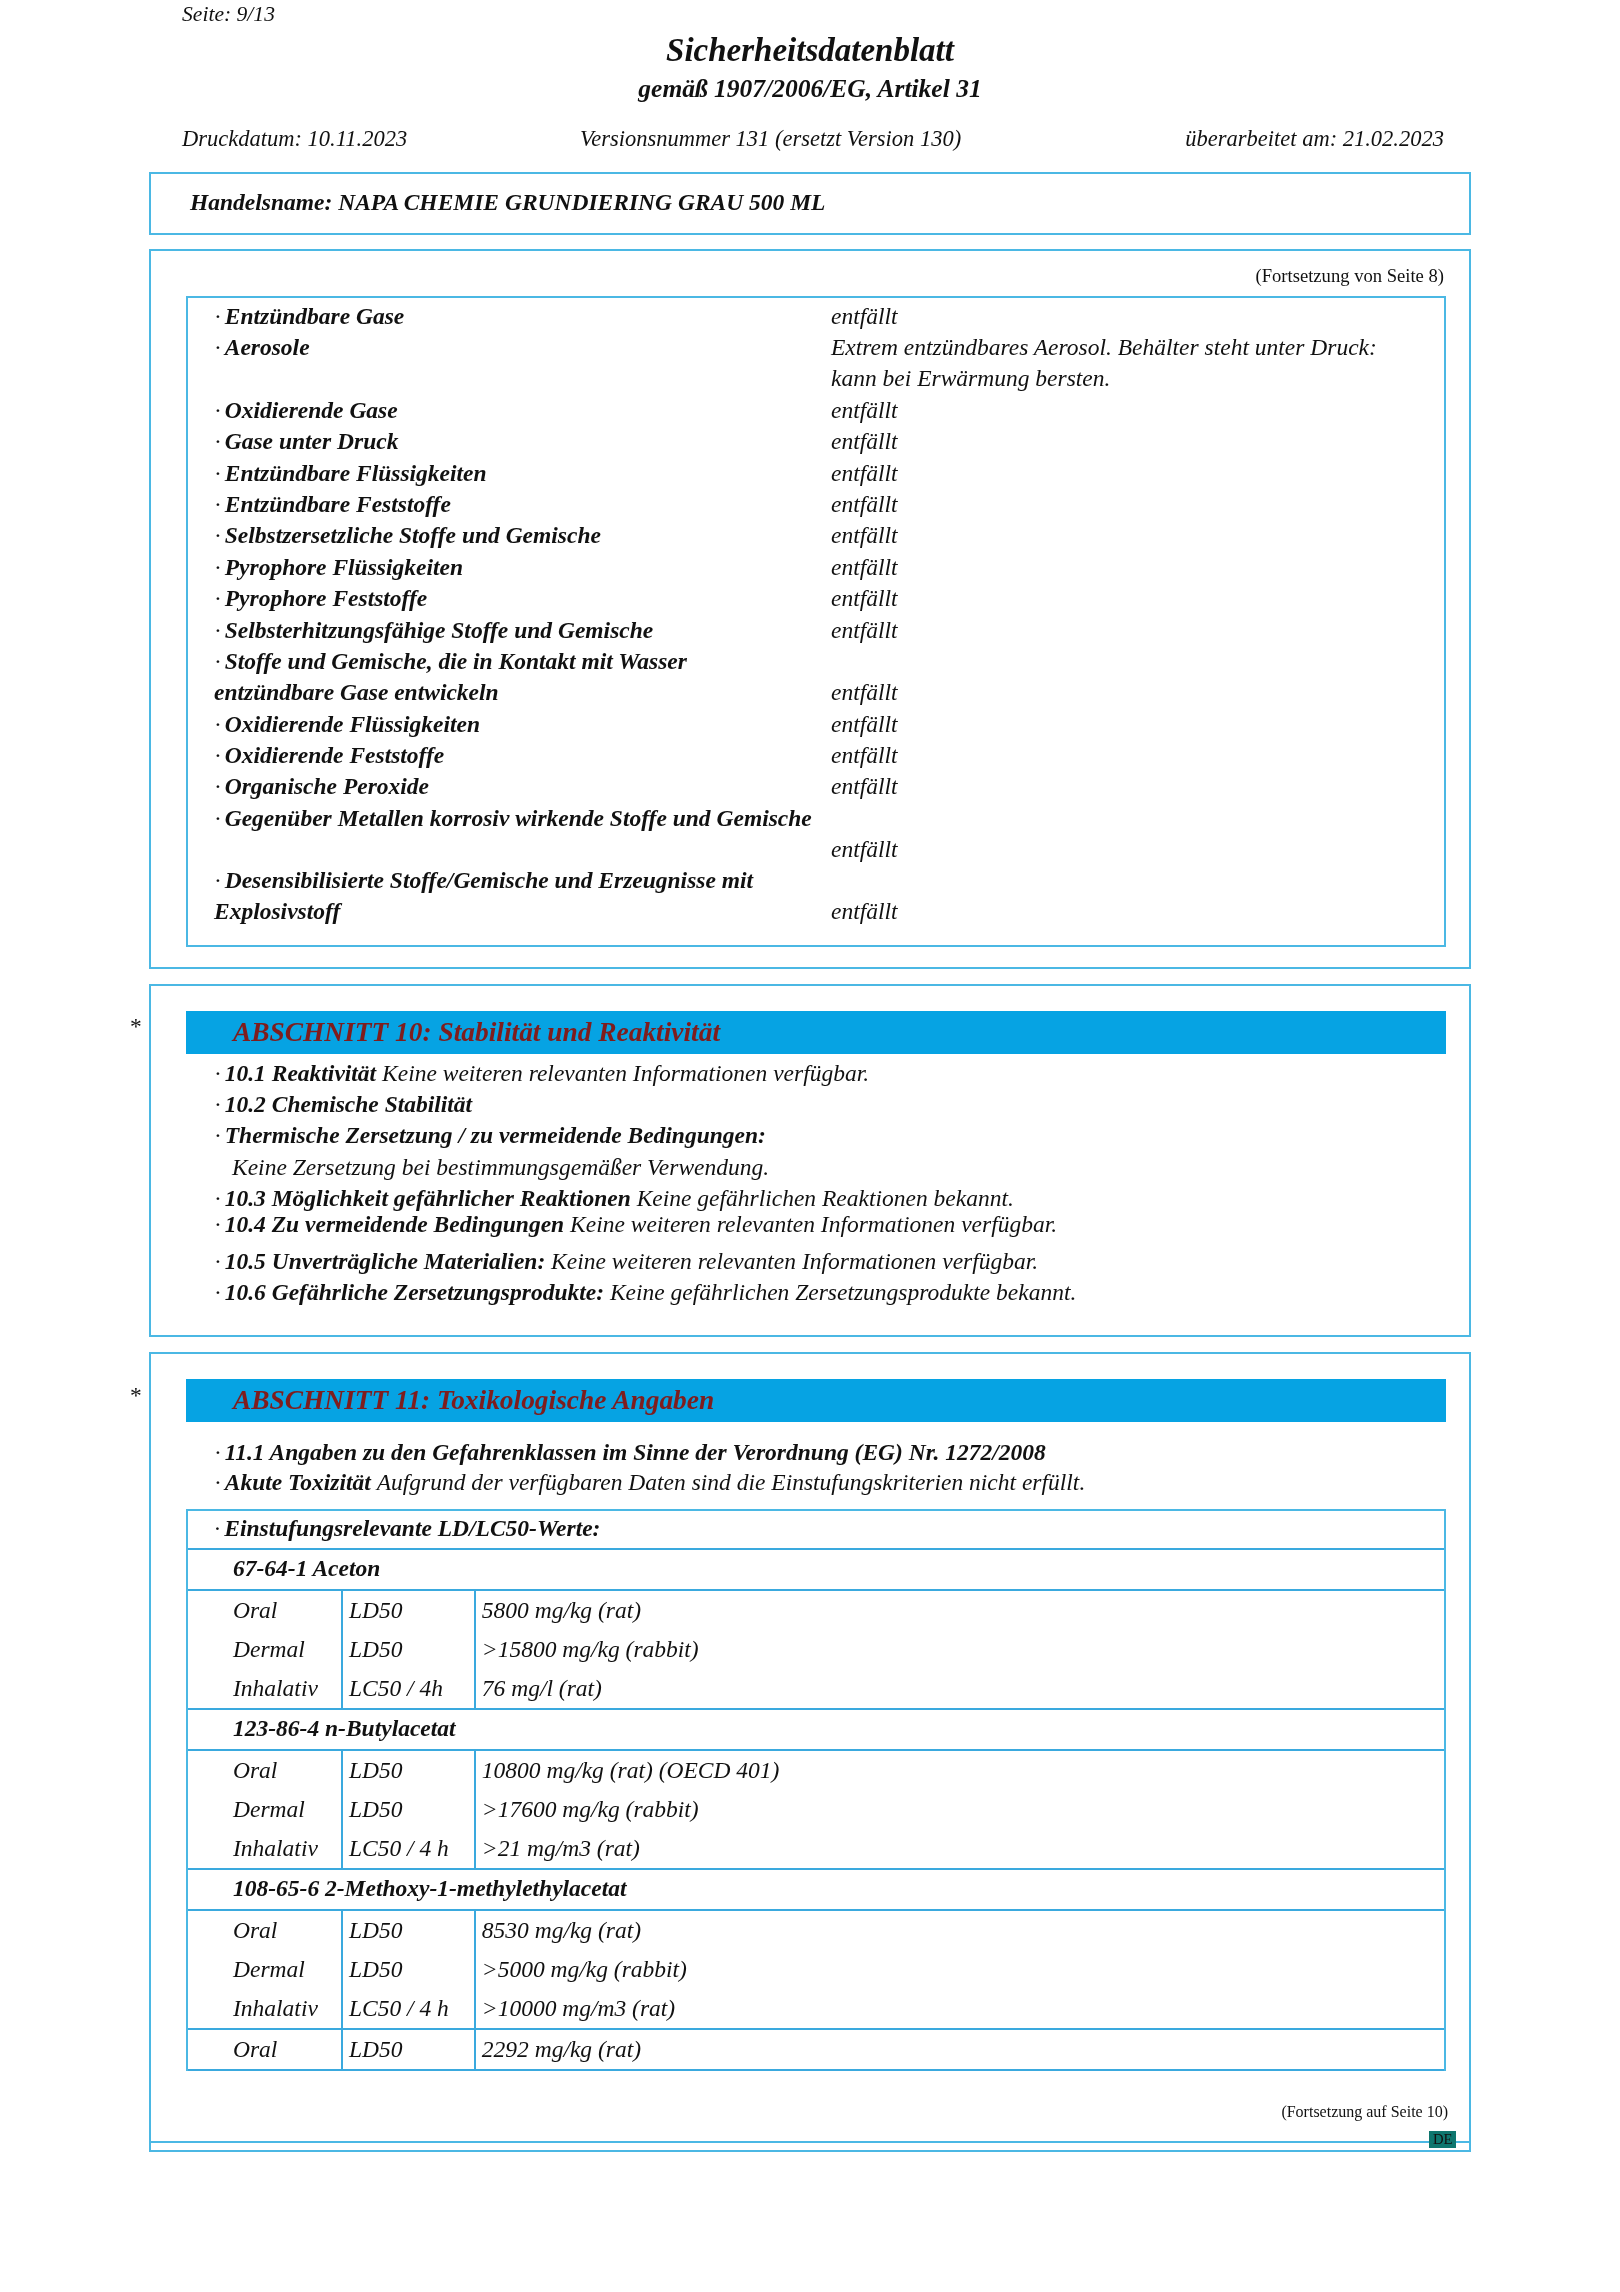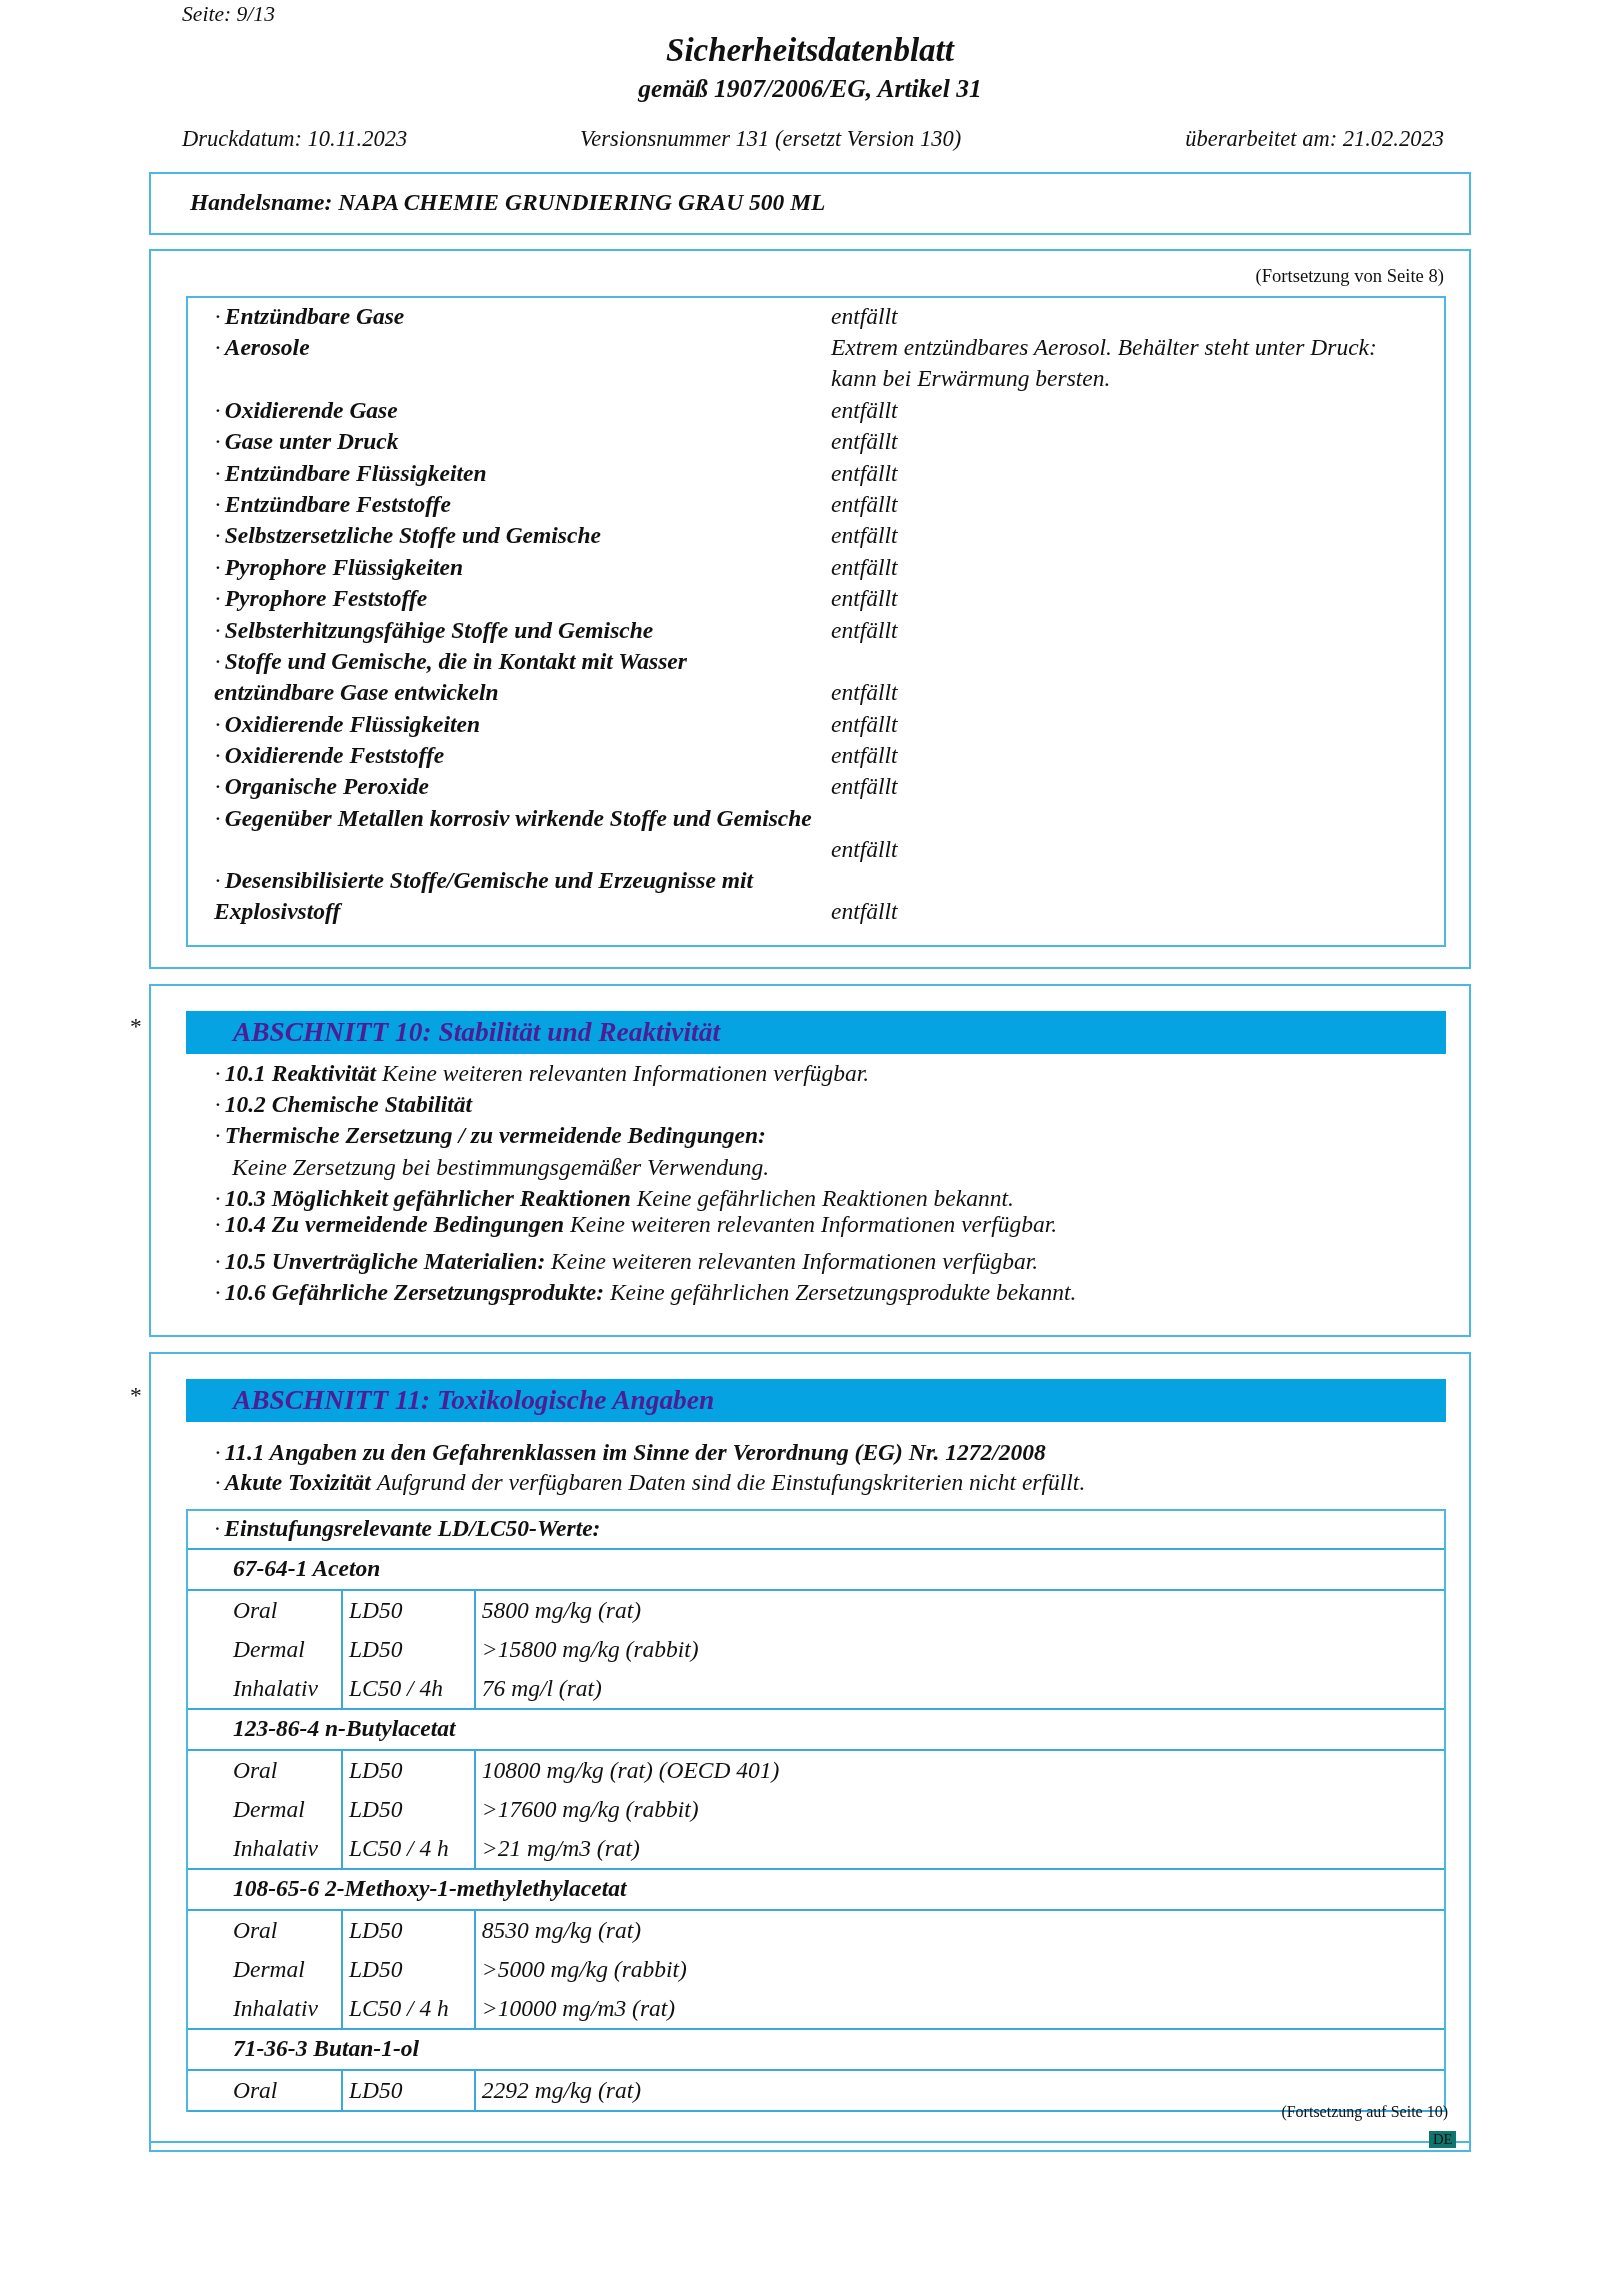--- a/index.html
+++ b/index.html
@@ -34,21 +34,21 @@
   .prop-label .dot { font-weight: normal; font-style: normal; margin-right: 2.9px; }
   .prop-value { position: absolute; left: 617px; width: 588px; font-style: italic; }
 
   
   .sec-outer { position: absolute; left: 149px; width: 1322px; border: 2px solid #4bb8e4; box-sizing: border-box; }
   .sec10-outer { top: 984px; height: 353px; }
   .sec11-outer { top: 1352px; height: 800px; }
   .star { position: absolute; left: 130px; font-size: 23.5px; }
   .sec-bar {
     position: absolute; left: 186px; width: 1260px; height: 43px;
-    background: #06a3e3; color: #4c1d95; box-sizing: border-box;
+    background: #06a3e3; color: #7f1d1d; box-sizing: border-box;
     font-size: 27.4px; font-style: italic; font-weight: bold; padding-left: 47px; line-height: 43px;
   }
   .sec10-bar { top: 1011px; }
   .sec11-bar { top: 1379px; }
 
   .line { position: absolute; left: 214px; font-size: 23.5px; line-height: 31px; white-space: nowrap; }
   .line .dot { margin-right: 2.9px; }
   .line .lbl { font-weight: bold; font-style: italic; }
   .line .txt { font-style: italic; }
 
@@ -223,21 +223,20 @@
         <div class="tox-c2">LD50</div>
         <div class="tox-c3">&gt;5000 mg/kg (rabbit)</div>
       </div>
     <div class="tox-r">
         <div class="tox-c1">Inhalativ</div>
         <div class="tox-c2">LC50 / 4 h</div>
         <div class="tox-c3">&gt;10000 mg/m3 (rat)</div>
       </div>
   </div>
 
-  <div class="tox-sub">71-36-3 Butan-1-ol</div>
   <div class="tox-grp">
     <div class="tox-r">
         <div class="tox-c1">Oral</div>
         <div class="tox-c2">LD50</div>
         <div class="tox-c3">2292 mg/kg (rat)</div>
       </div>
   </div>
 </div>
 
 <div class="abs cont-to">(Fortsetzung auf Seite 10)</div>

